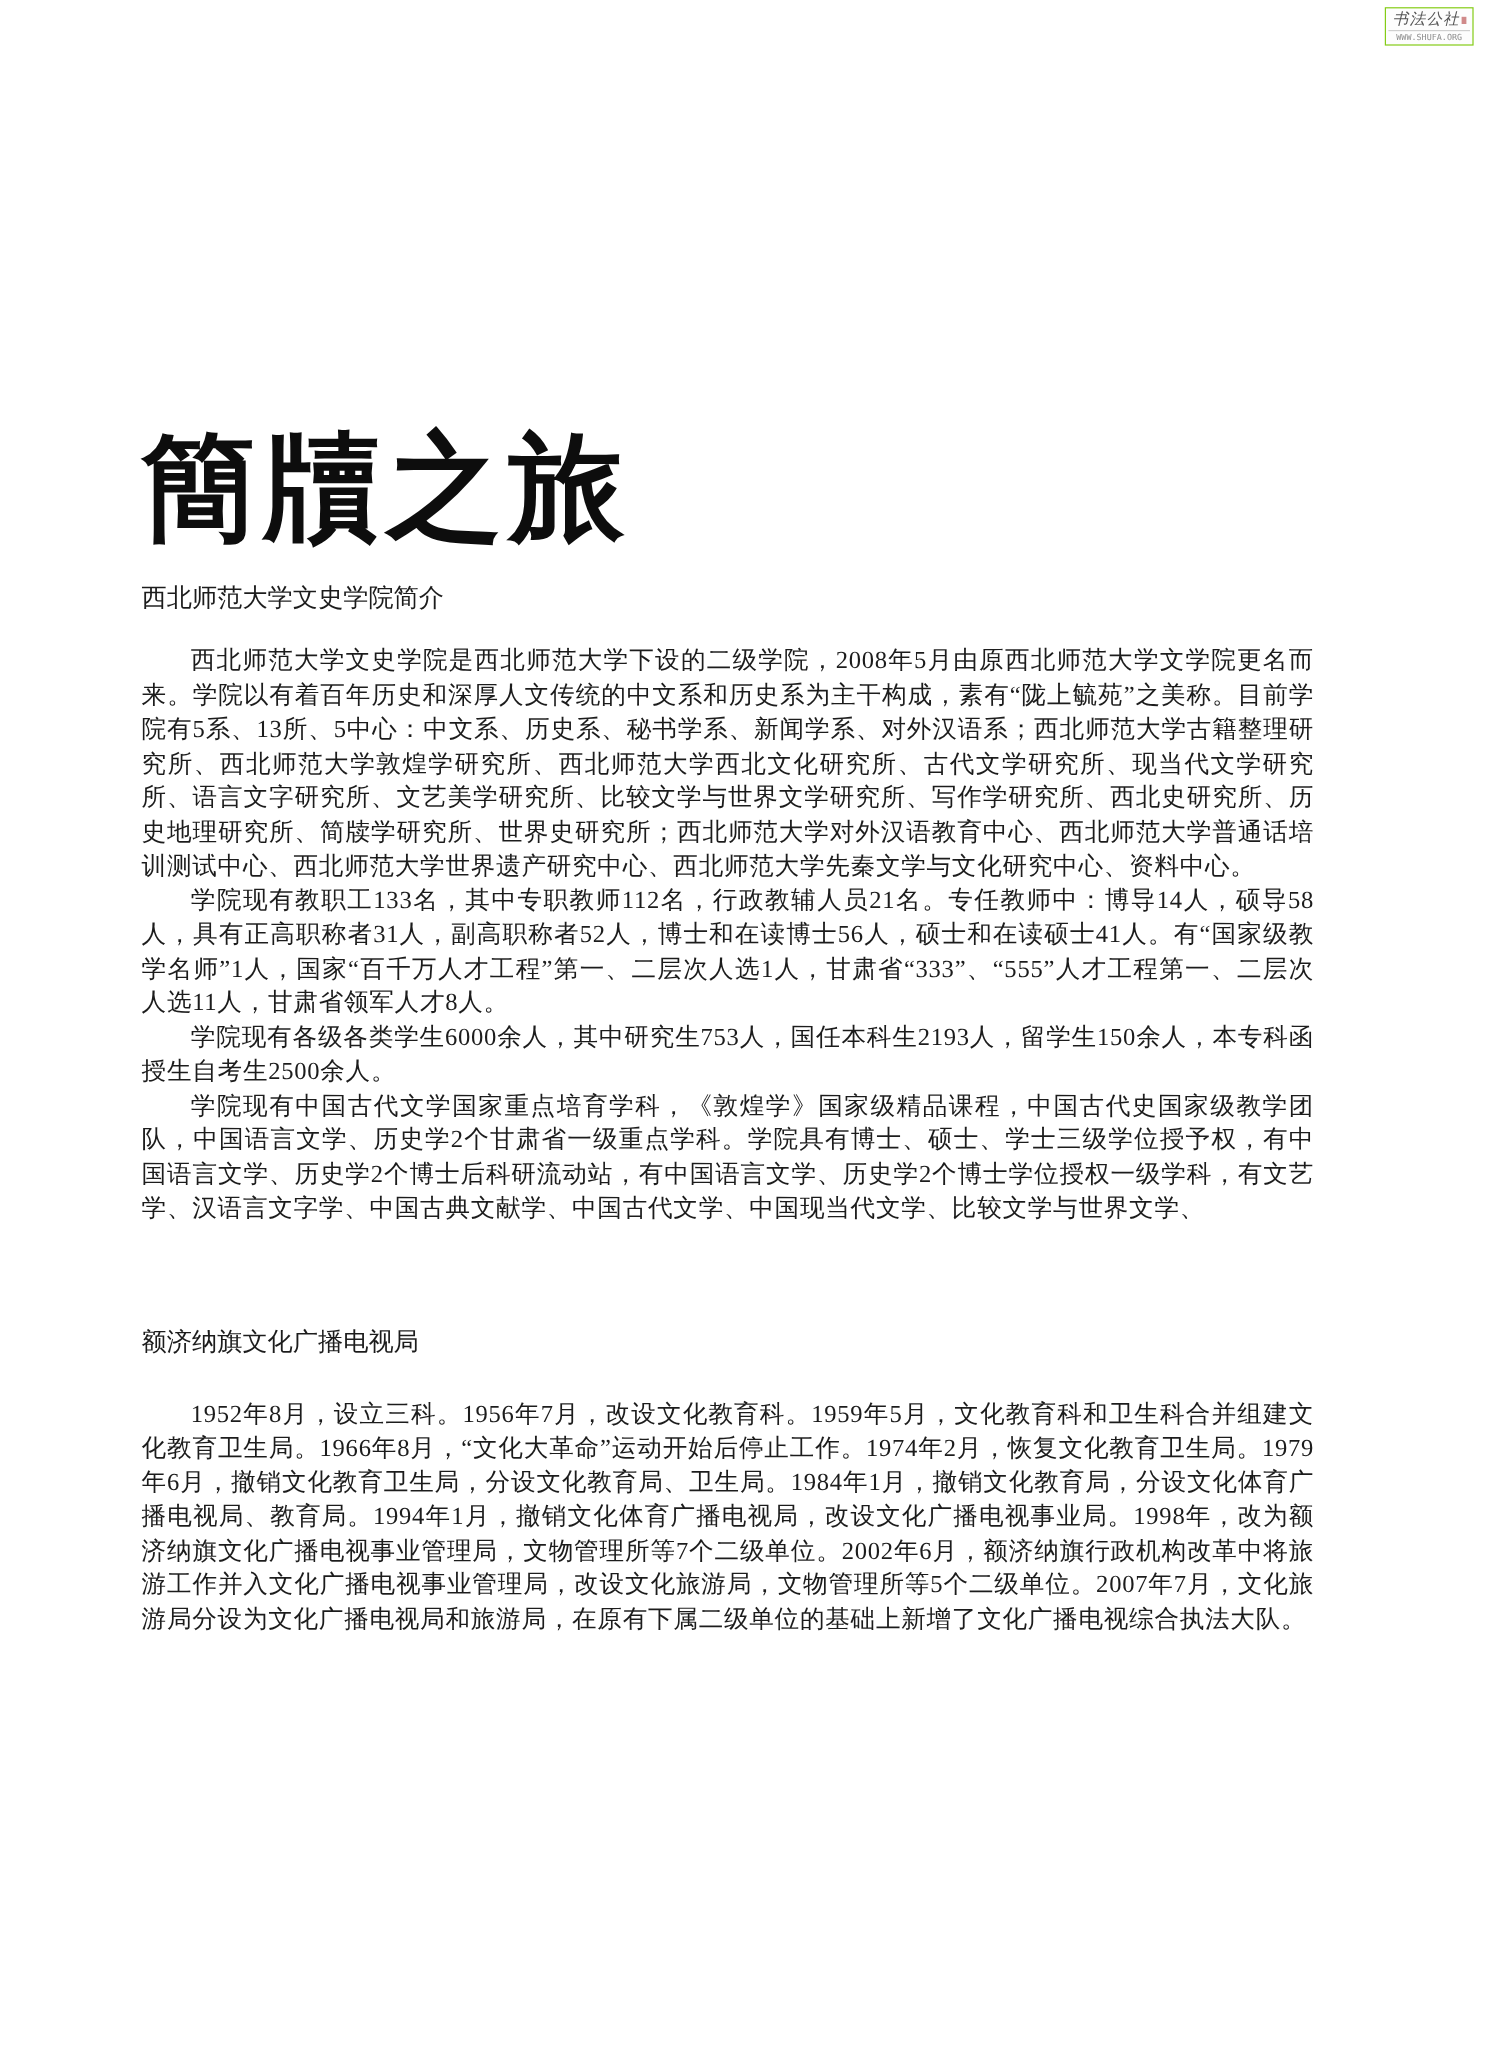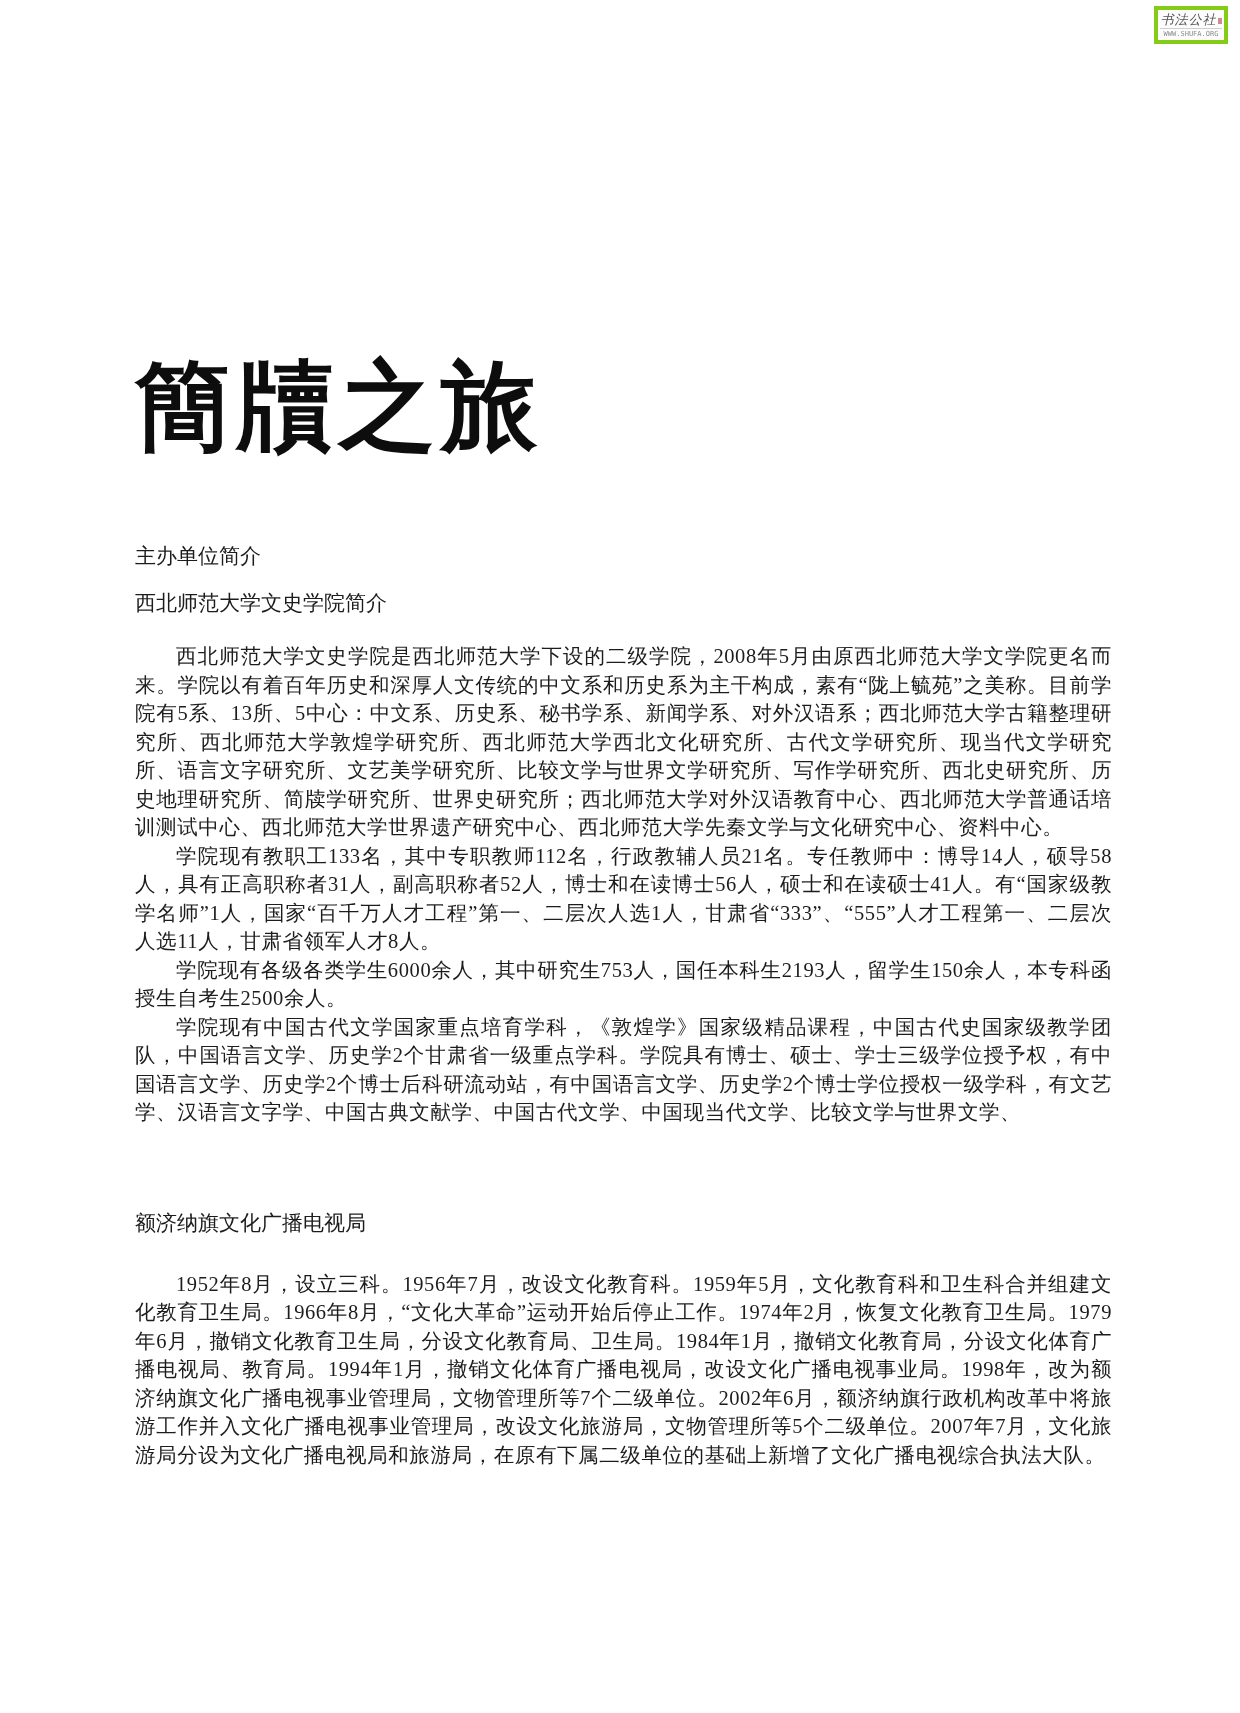--- a/index.html
+++ b/index.html
@@ -16,21 +16,21 @@
     font-family: "Liberation Serif", "DejaVu Serif", serif;
     color: #1c1c1c;
   }
 
   
   .watermark {
     position: absolute;
     top: 6px;
     right: 12px;
     width: 74px;
-    border: 4px solid #84cc16;
+    border: 1px solid #84cc16;
     background: #fdfdfd;
     padding: 2px 2px 1px 2px;
     text-align: center;
     box-sizing: border-box;
   }
   .wm-brand {
     font-family: "DejaVu Serif", serif;
     font-size: 13px;
     line-height: 15px;
     color: #555;
@@ -52,21 +52,21 @@
     line-height: 9px;
     color: #8d8d8d;
     border-top: 1px solid #cfcfcf;
     margin-top: 1px;
     padding-top: 1px;
     white-space: nowrap;
   }
 
   .content {
     position: absolute;
-    left: 135px;
+    left: 118px;
     width: 977px;
     top: 0;
   }
 
   
   .calligraphy {
     margin-top: 352px;
     height: 112px;
     font-size: 96px;
     line-height: 108px;
@@ -114,21 +114,20 @@
     <div class="wm-brand">
       <span>书法公社</span><span class="wm-seal"></span>
     </div>
     <div class="wm-url">WWW.SHUFA.ORG</div>
   </div>
 
   <div class="content">
 
     <div class="calligraphy">簡牘之旅</div>
 
-    <div class="intro-label">主办单位简介</div>
 
     <div class="sec-heading sec1-heading">西北师范大学文史学院简介</div>
 
     <div class="paras">
       <p>西北师范大学文史学院是西北师范大学下设的二级学院，2008年5月由原西北师范大学文学院更名而来。学院以有着百年历史和深厚人文传统的中文系和历史系为主干构成，素有“陇上毓苑”之美称。目前学院有5系、13所、5中心：中文系、历史系、秘书学系、新闻学系、对外汉语系；西北师范大学古籍整理研究所、西北师范大学敦煌学研究所、西北师范大学西北文化研究所、古代文学研究所、现当代文学研究所、语言文字研究所、文艺美学研究所、比较文学与世界文学研究所、写作学研究所、西北史研究所、历史地理研究所、简牍学研究所、世界史研究所；西北师范大学对外汉语教育中心、西北师范大学普通话培训测试中心、西北师范大学世界遗产研究中心、西北师范大学先秦文学与文化研究中心、资料中心。</p>
       <p>学院现有教职工133名，其中专职教师112名，行政教辅人员21名。专任教师中：博导14人，硕导58人，具有正高职称者31人，副高职称者52人，博士和在读博士56人，硕士和在读硕士41人。有“国家级教学名师”1人，国家“百千万人才工程”第一、二层次人选1人，甘肃省“333”、“555”人才工程第一、二层次人选11人，甘肃省领军人才8人。</p>
       <p>学院现有各级各类学生6000余人，其中研究生753人，国任本科生2193人，留学生150余人，本专科函授生自考生2500余人。</p>
       <p>学院现有中国古代文学国家重点培育学科，《敦煌学》国家级精品课程，中国古代史国家级教学团队，中国语言文学、历史学2个甘肃省一级重点学科。学院具有博士、硕士、学士三级学位授予权，有中国语言文学、历史学2个博士后科研流动站，有中国语言文学、历史学2个博士学位授权一级学科，有文艺学、汉语言文字学、中国古典文献学、中国古代文学、中国现当代文学、比较文学与世界文学、</p>
     </div>
 

